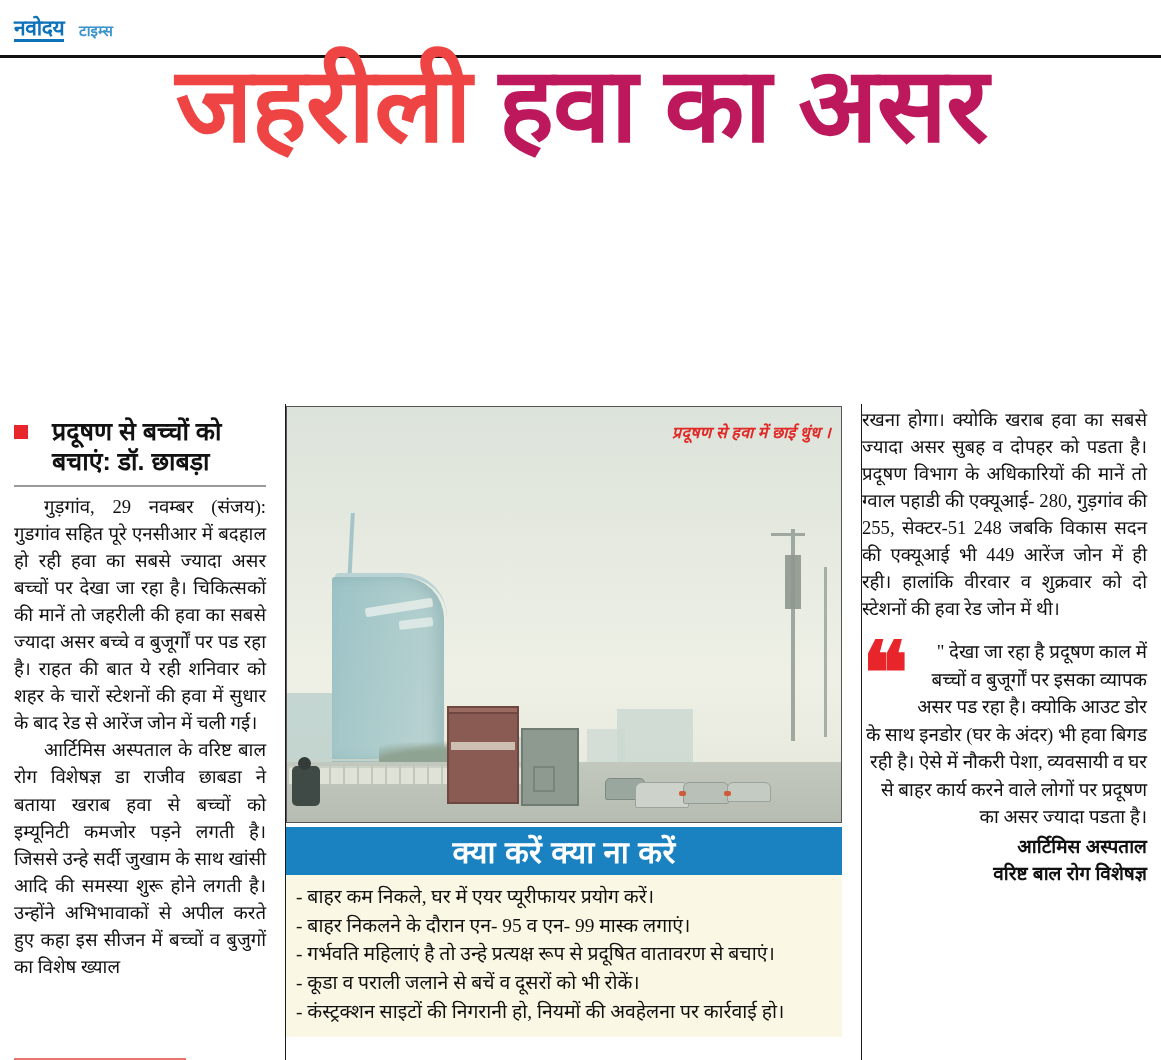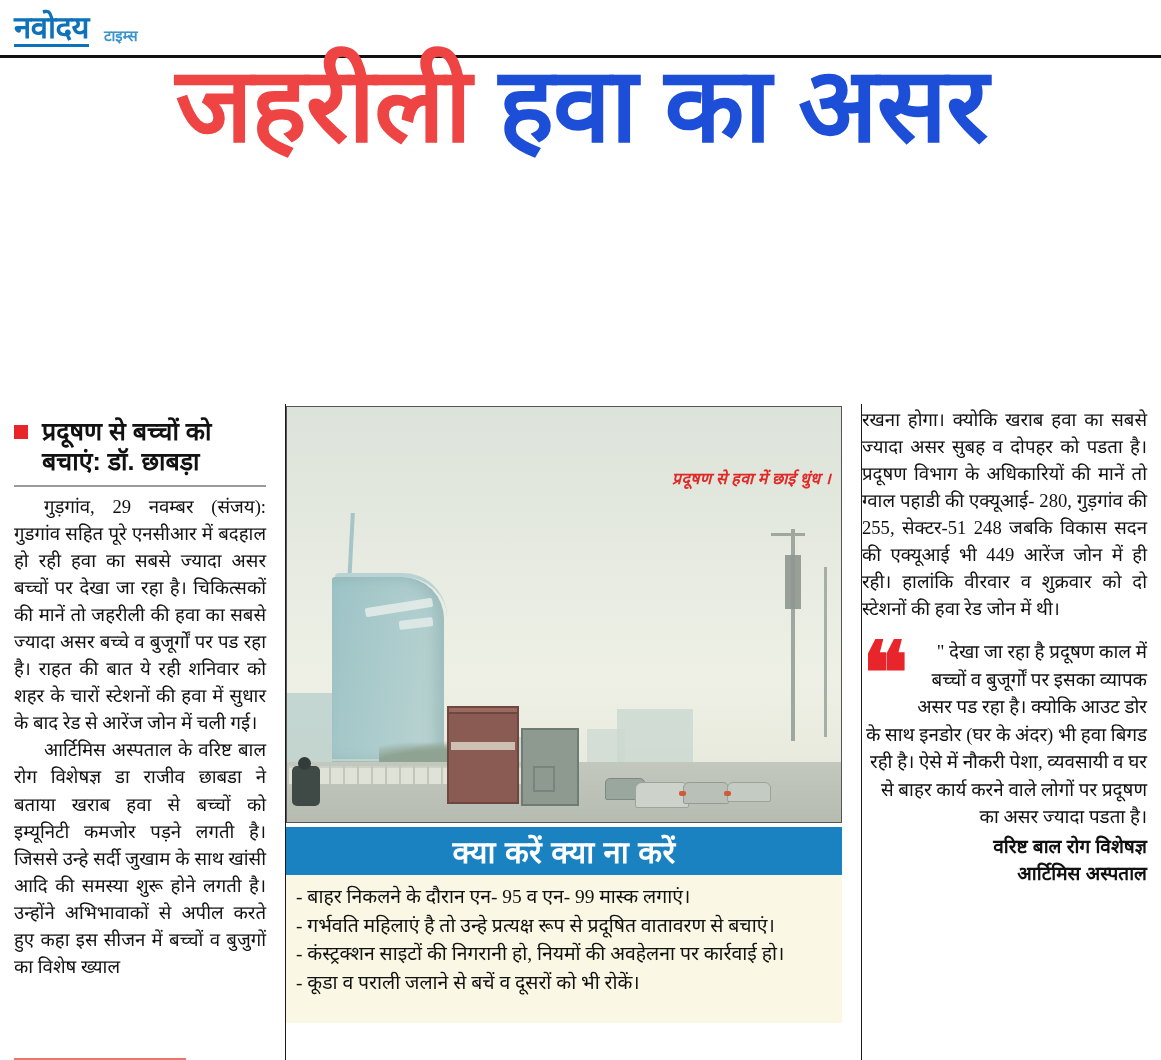--- a/index.html
+++ b/index.html
@@ -18,21 +18,21 @@
     height:55px;
     display:flex;
     align-items:center;
     padding:4px 0 0 14px;
     gap:24px;
   }
   .logo-wrap { display:flex; align-items:flex-end; }
   .logo-main {
     font-family:"Liberation Sans", sans-serif;
     font-weight:bold;
-    font-size:31px;
+    font-size:21px;
     color:#0d72b9;
     letter-spacing:-0.5px;
     line-height:1;
     border-bottom:3px solid #0d72b9;
     padding-bottom:1px;
   }
   .logo-sub {
     font-family:"Liberation Sans", sans-serif;
     font-size:15px;
     font-weight:bold;
@@ -68,21 +68,21 @@
     color:#1a1a1a;
     letter-spacing:-1px;
   }
   .hl2 {
     font-size:104px;
     text-align:center;
     margin-top:-8px;
     letter-spacing:-1px;
   }
   .hl-blue { color:#ef4444; }
-  .hl-black { color:#1d4ed8; }
+  .hl-black { color:#be185d; }
 
   
   .content {
     position:absolute;
     top:404px; left:0;
     width:1161px; height:656px;
     display:flex;
   }
   .col-left  { width:278px; padding:0 12px 0 14px; position:relative; }
   .col-mid   { width:572px; padding:0 8px; position:relative; }
@@ -90,21 +90,21 @@
 
   .vrule {
     position:absolute; top:0; bottom:0; width:1px;
     background:#1a1a1a;
   }
   .vrule.left-edge  { left:285px; }
   .vrule.right-edge { left:861px; }
 
   
   .sub-head {
-    display:flex; gap:14px; align-items:flex-start;
+    display:flex; gap:24px; align-items:flex-start;
     padding-top:12px;
   }
   .red-square {
     width:14px; height:14px; background:#e8252a;
     flex:none; margin-top:9px;
   }
   .sub-head-text {
     font-family:"Liberation Sans", sans-serif;
     font-weight:bold;
     font-size:25px;
@@ -292,21 +292,20 @@
   }
   .photo-caption {
     position:absolute; right:10px; top:14px;
     font-family:"Liberation Serif", serif;
     font-style:italic;
     font-weight:bold;
     font-size:16px;
     color:#e02a28;
     white-space:nowrap;
     letter-spacing:.3px;
-    margin-top:46px;
   }
 
   
   .blue-bar {
     width:556px; height:48px;
     background:#1b82c2;
     display:flex; align-items:center; justify-content:center;
     margin-top:4px;
   }
   .blue-bar-text {
@@ -443,34 +442,35 @@
       <div class="moto-head"></div>
       <div class="photo-caption">प्रदूषण से हवा में छाई धुंध ।</div>
     </div>
 
     <div class="blue-bar">
       <span class="blue-bar-text">क्या करें क्या ना करें</span>
     </div>
 
     <div class="bullet-box">
       <ul>
+        <li>- बाहर कम निकले, घर में एयर प्यूरीफायर प्रयोग करें।</li>
         <li>- बाहर निकलने के दौरान  एन- 95 व एन- 99 मास्क लगाएं।</li>
         <li>- गर्भवति महिलाएं है तो उन्हे प्रत्यक्ष रूप से प्रदूषित वातावरण से बचाएं।</li>
+        <li>- कूडा व पराली जलाने से बचें व दूसरों को भी रोकें।</li>
         <li>- कंस्ट्रक्शन साइटों की निगरानी हो, नियमों की अवहेलना पर कार्रवाई हो।</li>
-        <li>- कूडा व पराली जलाने से बचें व दूसरों को भी रोकें।</li>
       </ul>
     </div>
   </div>
 
   <div class="col-right">
     <div class="rc-text">रखना होगा। क्योकि खराब हवा का सबसे ज्यादा असर सुबह व दोपहर को पडता है। प्रदूषण विभाग के अधिकारियों की मानें तो ग्वाल पहाडी की एक्यूआई- 280, गुड़गांव की 255, सेक्टर-51 248 जबकि विकास सदन की एक्यूआई भी 449 आरेंज जोन में ही रही। हालांकि वीरवार व शुक्रवार को दो स्टेशनों की हवा रेड जोन में थी।</div>
 
     <div class="quote-block">
       <span class="quote-mark">❝</span>
       <div class="quote-text">" देखा जा रहा है प्रदूषण काल में बच्चों व बुजूर्गों पर इसका व्यापक असर पड रहा है। क्योकि आउट डोर के साथ इनडोर (घर के अंदर) भी हवा बिगड रही है। ऐसे में नौकरी पेशा, व्यवसायी व घर से बाहर कार्य करने वाले लोगों पर प्रदूषण का असर ज्यादा पडता है।</div>
     </div>
 
     <div class="attrib">
+      <div>आर्टिमिस अस्पताल</div>
       <div>वरिष्ट बाल रोग विशेषज्ञ</div>
-      <div>आर्टिमिस अस्पताल</div>
     </div>
   </div>
 </div>
 
 </body></html>

